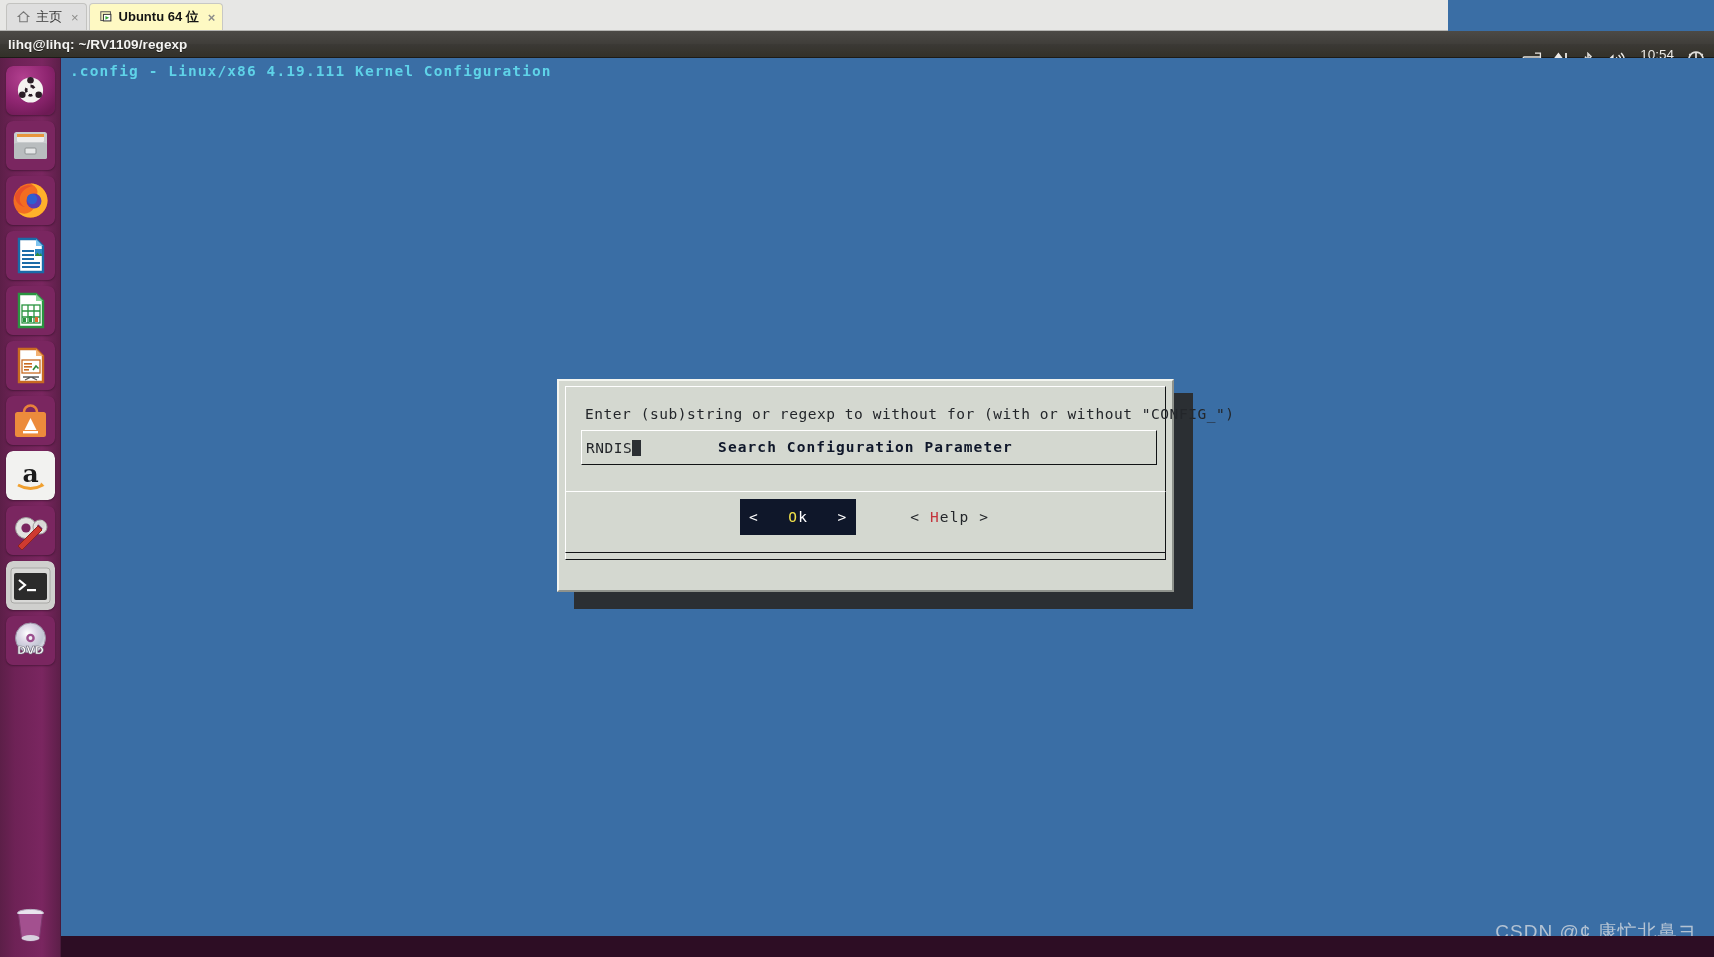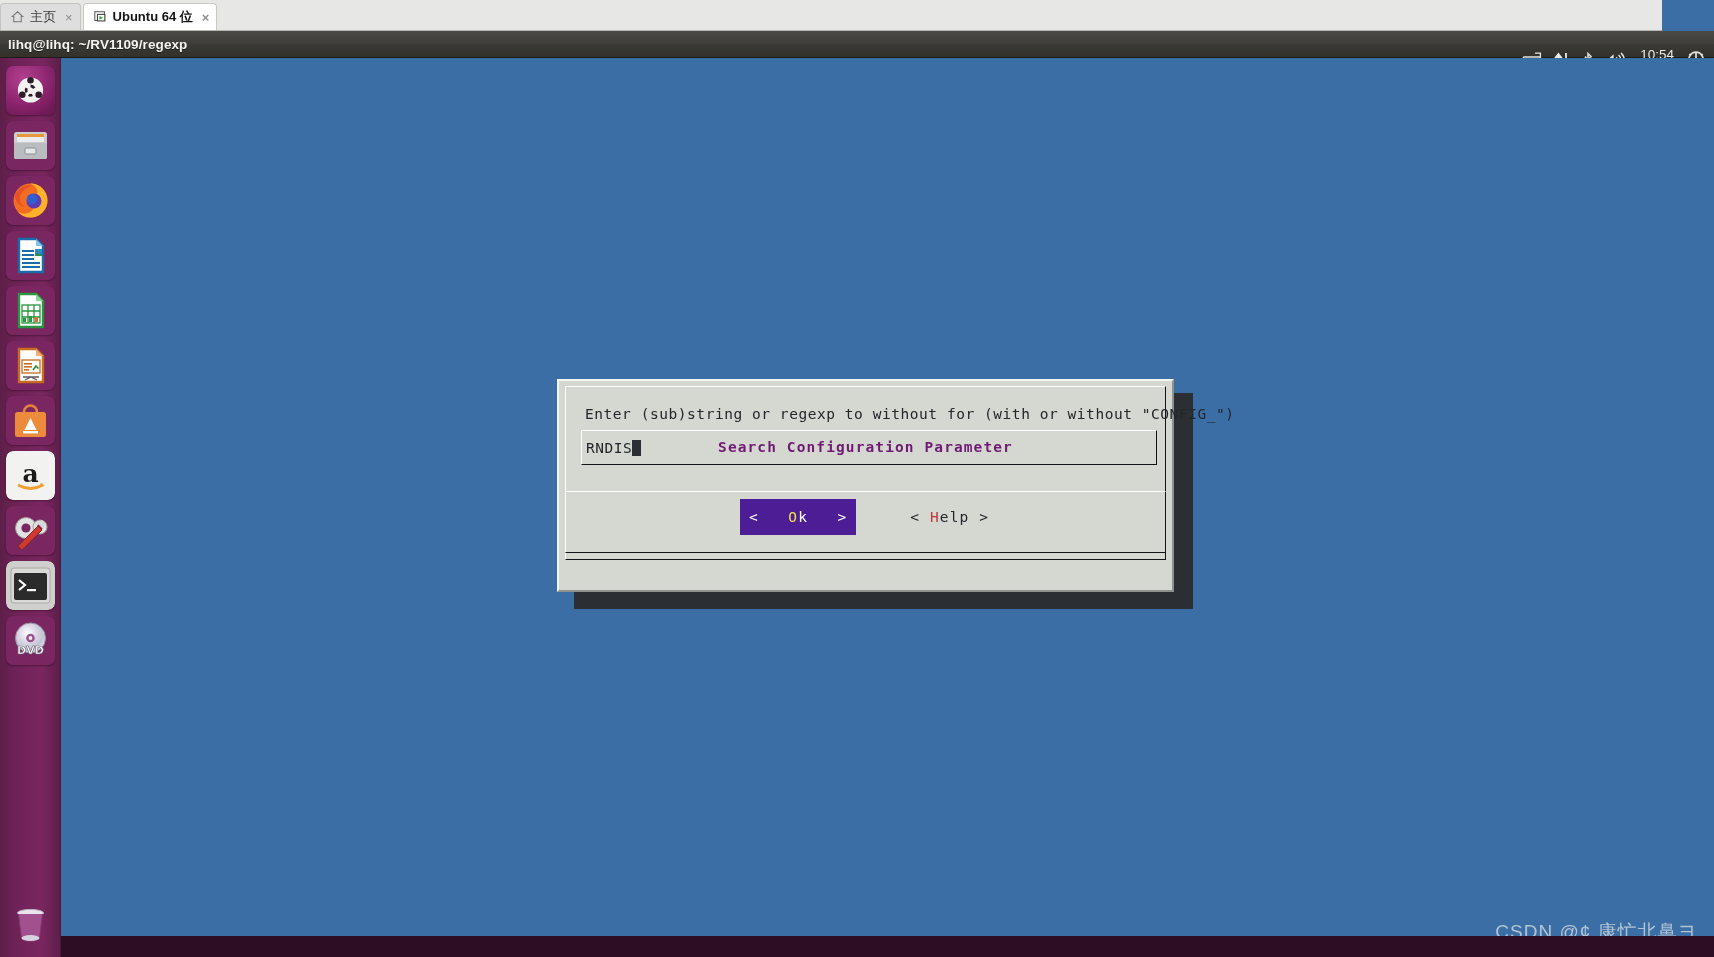--- a/index.html
+++ b/index.html
@@ -15,46 +15,46 @@
     width: 1714px;
     height: 957px;
     overflow: hidden;
     background: #3a6ea5;
   }
 
   
   #tabbar {
     position: absolute;
     left: 0; top: 0;
-    width: 1662px;
+    width: 1448px;
     height: 31px;
     background: #e7e7e5;
     border-bottom: 1px solid #b5b5b2;
     box-sizing: border-box;
     display: flex;
     align-items: flex-end;
-    padding-left: 0;
+    padding-left: 6px;
   }
   .vtab {
     height: 27px;
     display: flex;
     align-items: center;
     gap: 5px;
     padding: 0 7px 0 9px;
     font-size: 13px;
     color: #3a3a3a;
     border: 1px solid #c3c3c0;
     border-bottom: none;
     border-radius: 4px 4px 0 0;
     background: #dedede;
     box-sizing: border-box;
     margin-right: 2px;
   }
   .vtab.active {
-    background: #ffffff;
+    background: #fef9c3;
     color: #141414;
     font-weight: bold;
     border-color: #c8c8c5;
   }
   .vtab-label { white-space: nowrap; }
   .tab-close {
     font-size: 13px;
     color: #8d8d8b;
     margin-left: 4px;
     line-height: 1;
@@ -180,21 +180,21 @@
     border-bottom-color: #111315;
     box-sizing: border-box;
   }
   #dlg-title {
     position: absolute;
     left: 0; right: 0;
     top: 58px;
     text-align: center;
     font-size: 14.5px;
     font-weight: bold;
-    color: #701a75;
+    color: #0f172a;
     letter-spacing: 1.1px;
     z-index: 4;
     white-space: pre;
   }
   #dlg-title-bg {
     position: absolute;
     left: 180px;
     top: 66px;
     width: 250px;
     height: 3px;
@@ -248,21 +248,21 @@
     gap: 52px;
   }
   .mc-btn {
     font-size: 14.5px;
     letter-spacing: 1.1px;
     padding: 1px 2px;
     white-space: pre;
     color: #23262a;
   }
   .mc-btn.selected {
-    background: #4c1d95;
+    background: #0f172a;
     color: #ffffff;
     padding: 10px 9px;
   }
   .hot-ok { color: #f2e24a; }
   .hot-help { color: #c4343c; }
   #dlg-bottom-frame {
     position: absolute;
     left: 6px;
     right: 6px;
     top: 110px;
@@ -548,20 +548,21 @@
     <div id="trash-slot">
       <svg class="lsvg" viewBox="0 0 49 49">
         <ellipse cx="24.5" cy="13" rx="13" ry="3.6" fill="#e9e4ee" stroke="#b8b0c2"></ellipse>
         <path d="M12.5 14 l3 24 a9 3.2 0 0 0 18 0 l3 -24" fill="#a3508f" stroke="#7d3a6e"></path>
         <ellipse cx="24.5" cy="38" rx="9" ry="3" fill="#d9d2e0"></ellipse>
       </svg>
     </div>
   </div>
 
   <div id="termarea">
+    <div id="mc-title">.config - Linux/x86 4.19.111 Kernel Configuration</div>
 
     <div id="dlg-shadow"></div>
 
     <div id="dialog">
       <div id="dlg-frame"></div>
       <div id="dlg-title-bg"></div>
       <div id="dlg-title">Search Configuration Parameter</div>
       <div id="dlg-prompt">Enter (sub)string or regexp to without for (with or without "CONFIG_")</div>
 
       <div id="input-wrap">

